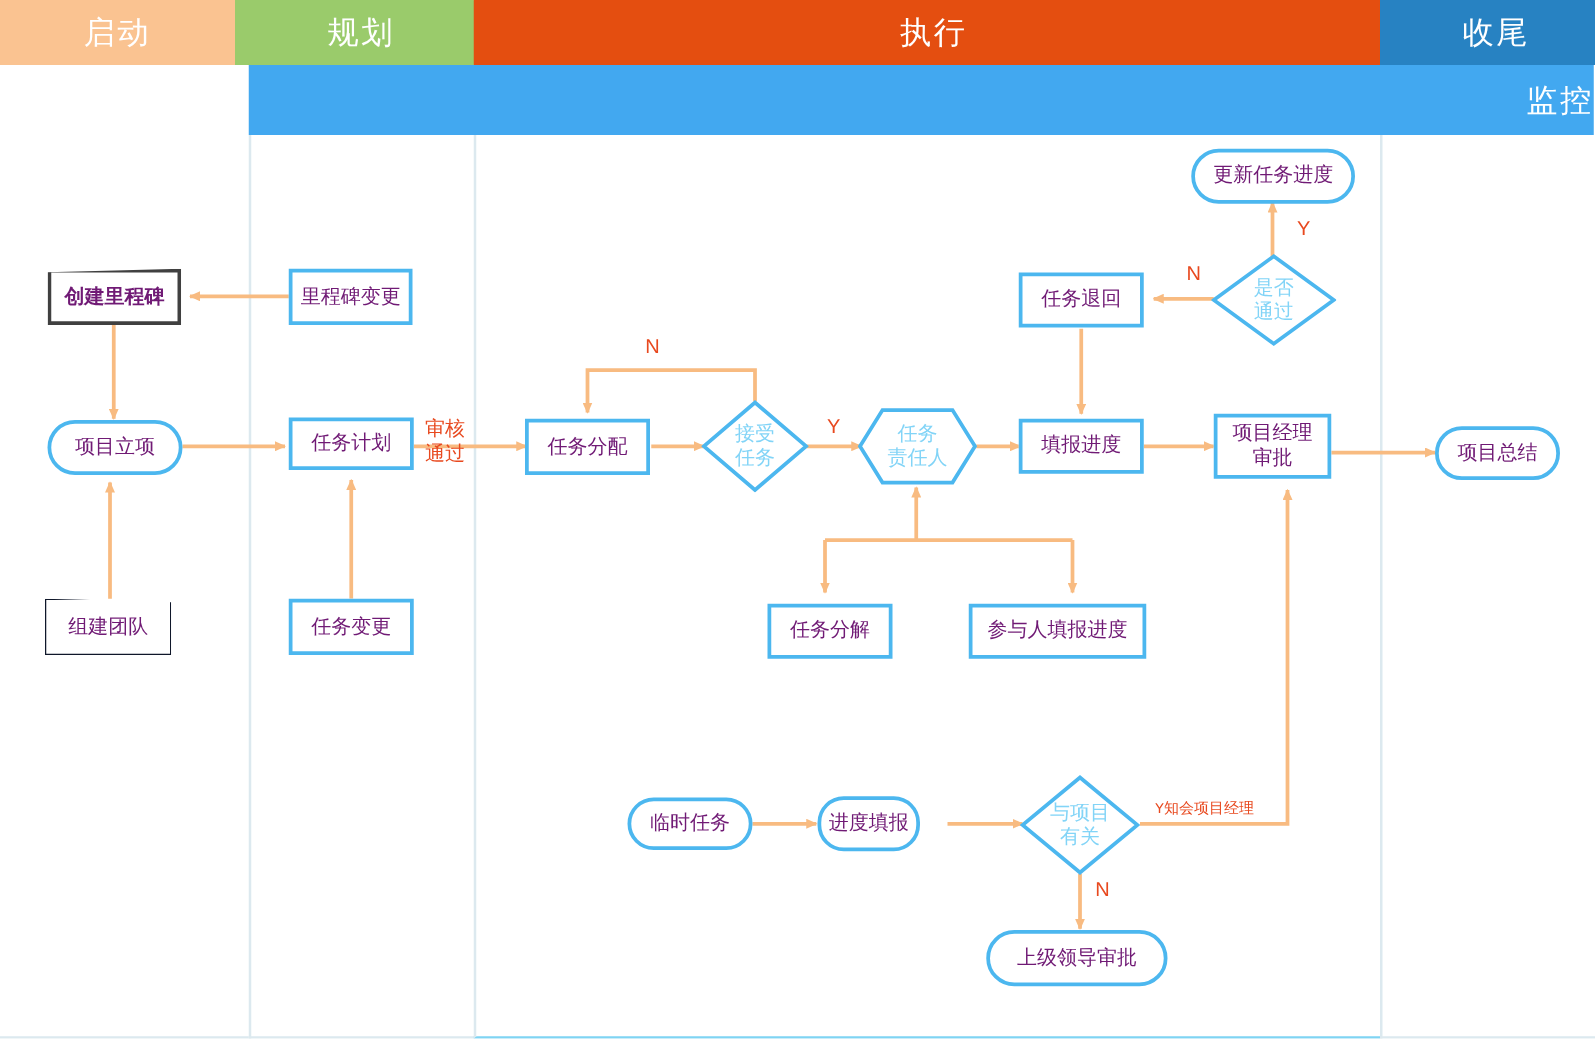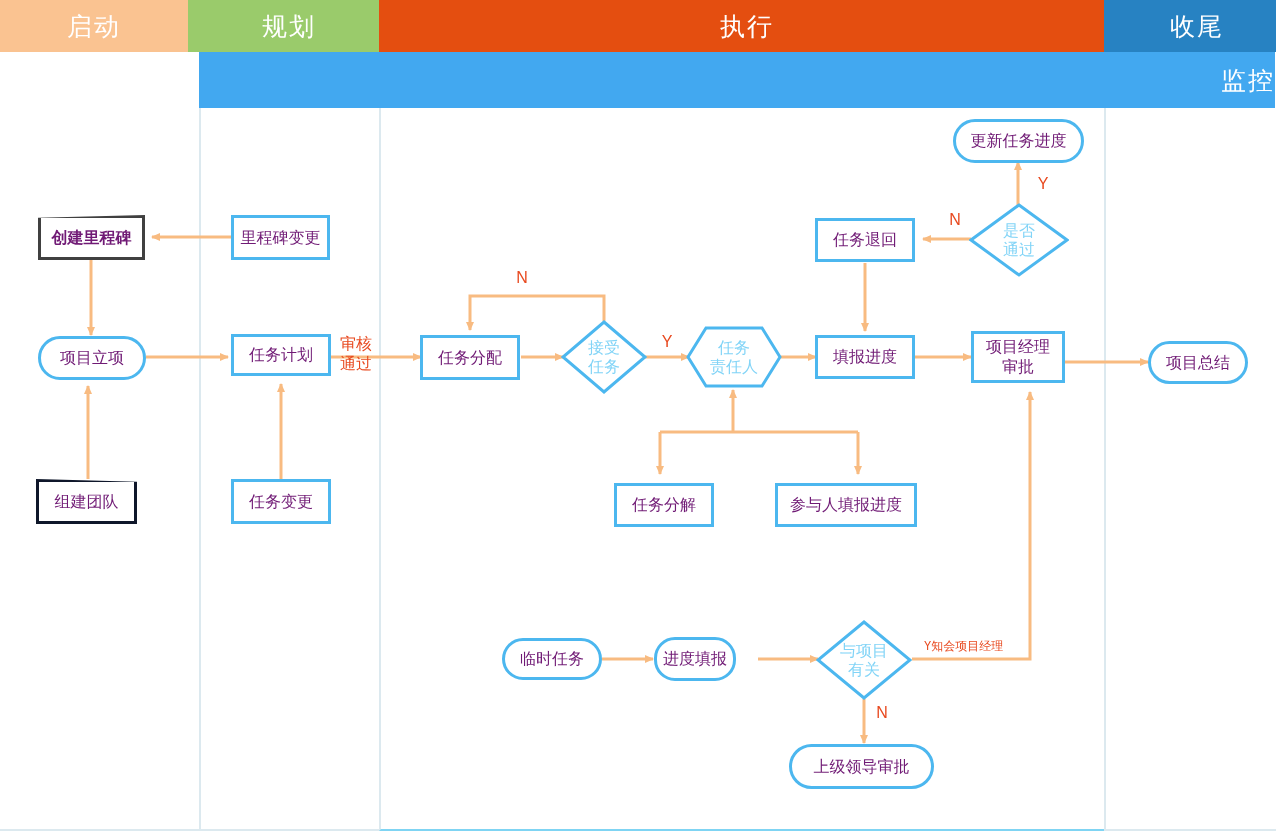--- a/index.html
+++ b/index.html
@@ -57,21 +57,21 @@
     box-sizing:border-box;
     background:#ffffff;
   }
   .node.rect{border:3px solid #4cb7ef;}
   .node.round{border:3px solid #4cb7ef;border-radius:24px;}
   .node .lbl{position:relative;z-index:3;white-space:pre-line;}
 
   
   .node.skew-a{border:3px solid #404040;
     clip-path:polygon(0% 6%,100% 0%,100% 100%,0% 100%);font-weight:bold;}
-  .node.skew-b{border:3px solid #0f172a;
+  .node.skew-b{border:1px solid #0f172a;
     clip-path:polygon(0% 0%,100% 6%,100% 100%,0% 100%);}
 
   
   .diamond{position:absolute;}
   .diamond svg{position:absolute;left:0;top:0;}
   .diamond .lbl{
     position:absolute;left:0;top:0;width:100%;height:100%;
     display:flex;align-items:center;justify-content:center;
     color:#82d4f7;font-size:16px;line-height:19px;white-space:pre-line;text-align:center;
   }

